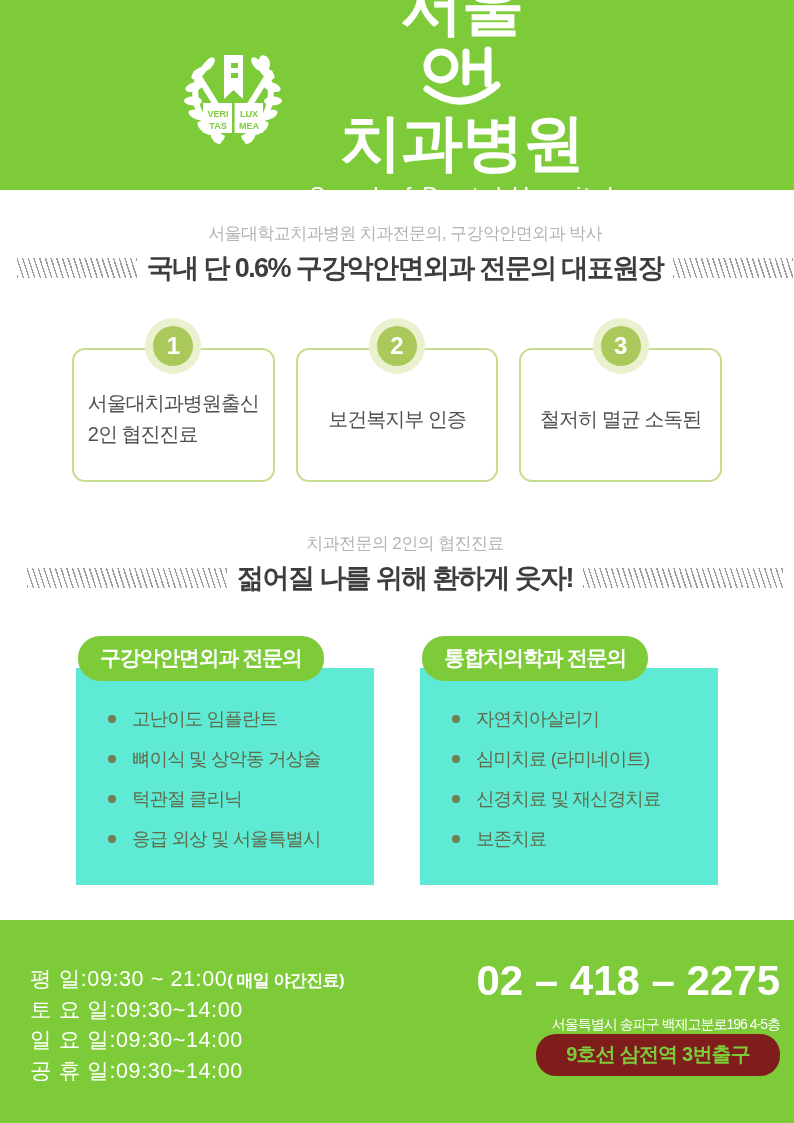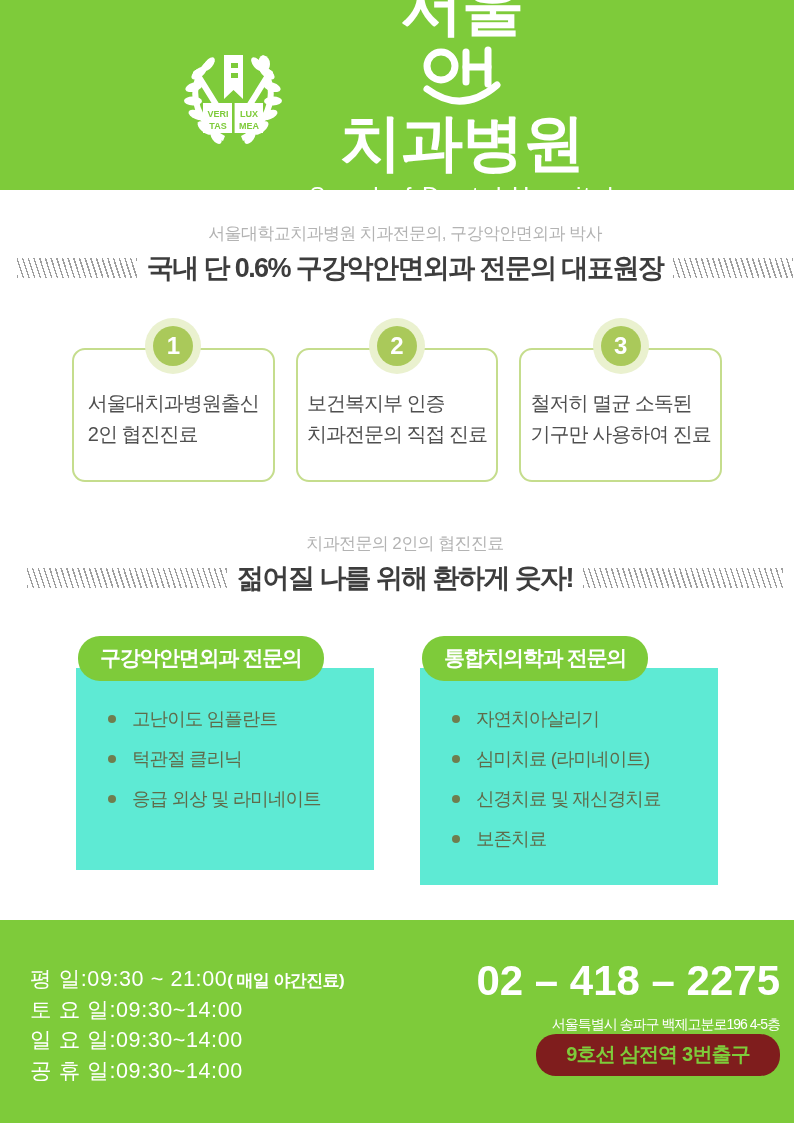--- a/index.html
+++ b/index.html
@@ -255,31 +255,29 @@
       <div>2인 협진진료</div>
     </div>
   </div>
 
   <div class="card">
     <div class="card-badge">
       <div class="card-badge-inner">2</div>
     </div>
     <div class="card-text">
       <div>보건복지부 인증</div>
-      <div>치과전문의 직접 진료</div>
     </div>
   </div>
 
   <div class="card">
     <div class="card-badge">
       <div class="card-badge-inner">3</div>
     </div>
     <div class="card-text">
       <div>철저히 멸균 소독된</div>
-      <div>기구만 사용하여 진료</div>
     </div>
   </div>
 
 </div>
 
 <div class="headline-wrap" style="top:532px;">
   <div class="headline-sub">치과전문의 2인의 협진진료</div>
   <div class="headline-main-row">
     <span class="hatch long"></span>
     <span class="headline-main">젊어질 나를 위해 환하게 웃자!</span>
@@ -287,22 +285,23 @@
   </div>
 </div>
 
 <div class="panels">
 
   <div class="panel">
     <div class="panel-pill">구강악안면외과 전문의</div>
     <div class="panel-body">
       <ul class="panel-list">
         <li>고난이도 임플란트</li>
+        <li>뼈이식 및 상악동 거상술</li>
         <li>턱관절 클리닉</li>
-        <li>응급 외상 및 라미네이트</li>
+        <li>응급 외상 및 서울특별시</li>
       </ul>
     </div>
   </div>
 
   <div class="panel">
     <div class="panel-pill">통합치의학과 전문의</div>
     <div class="panel-body">
       <ul class="panel-list">
         <li>자연치아살리기</li>
         <li>심미치료 (라미네이트)</li>

